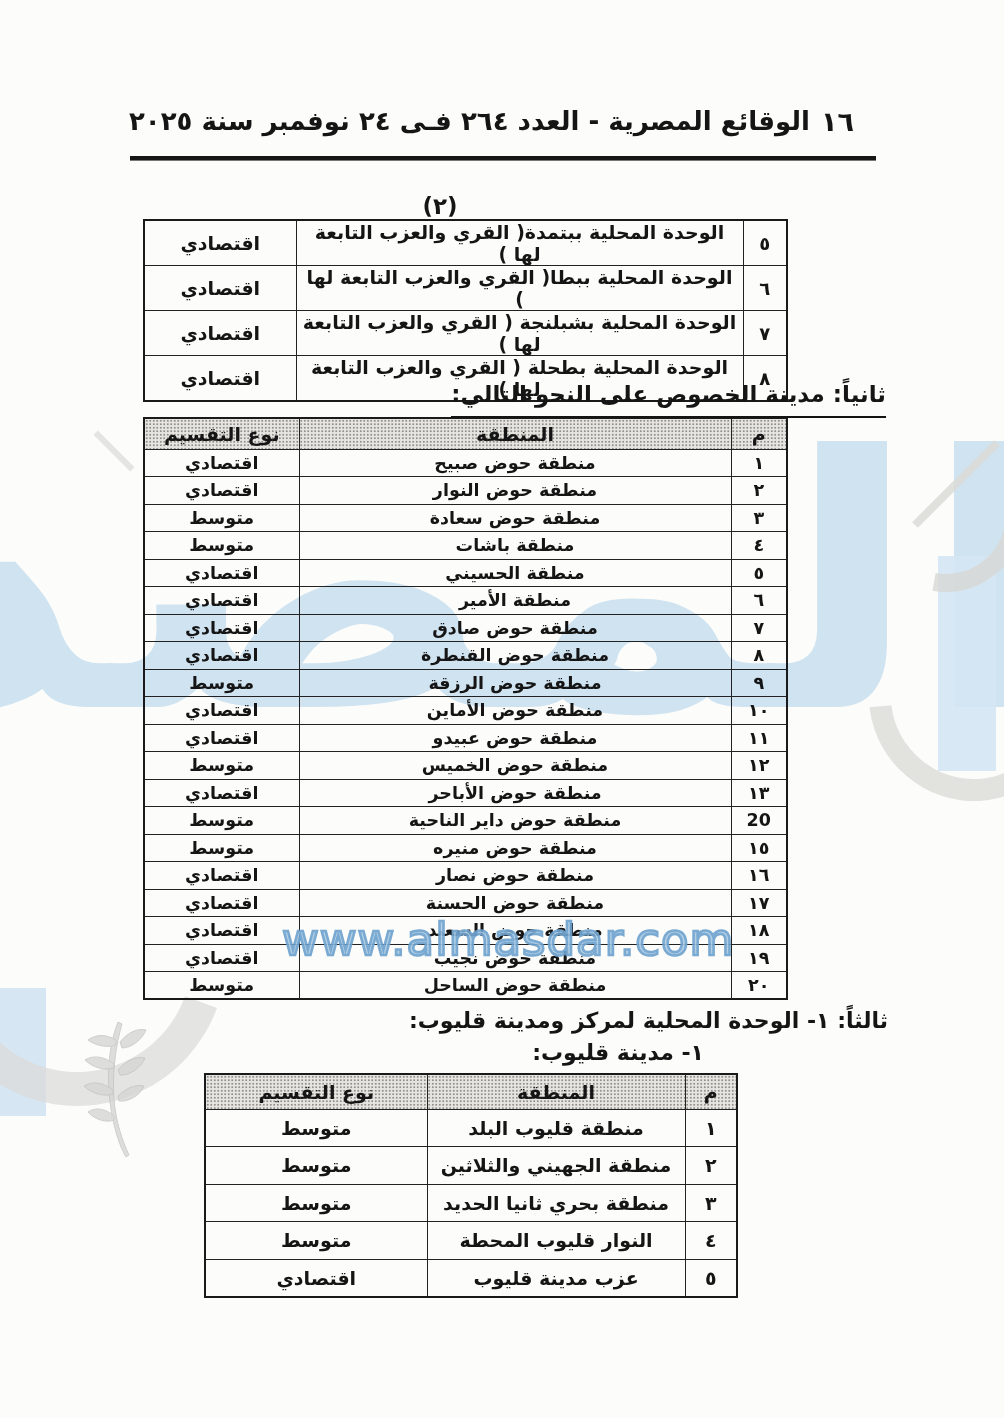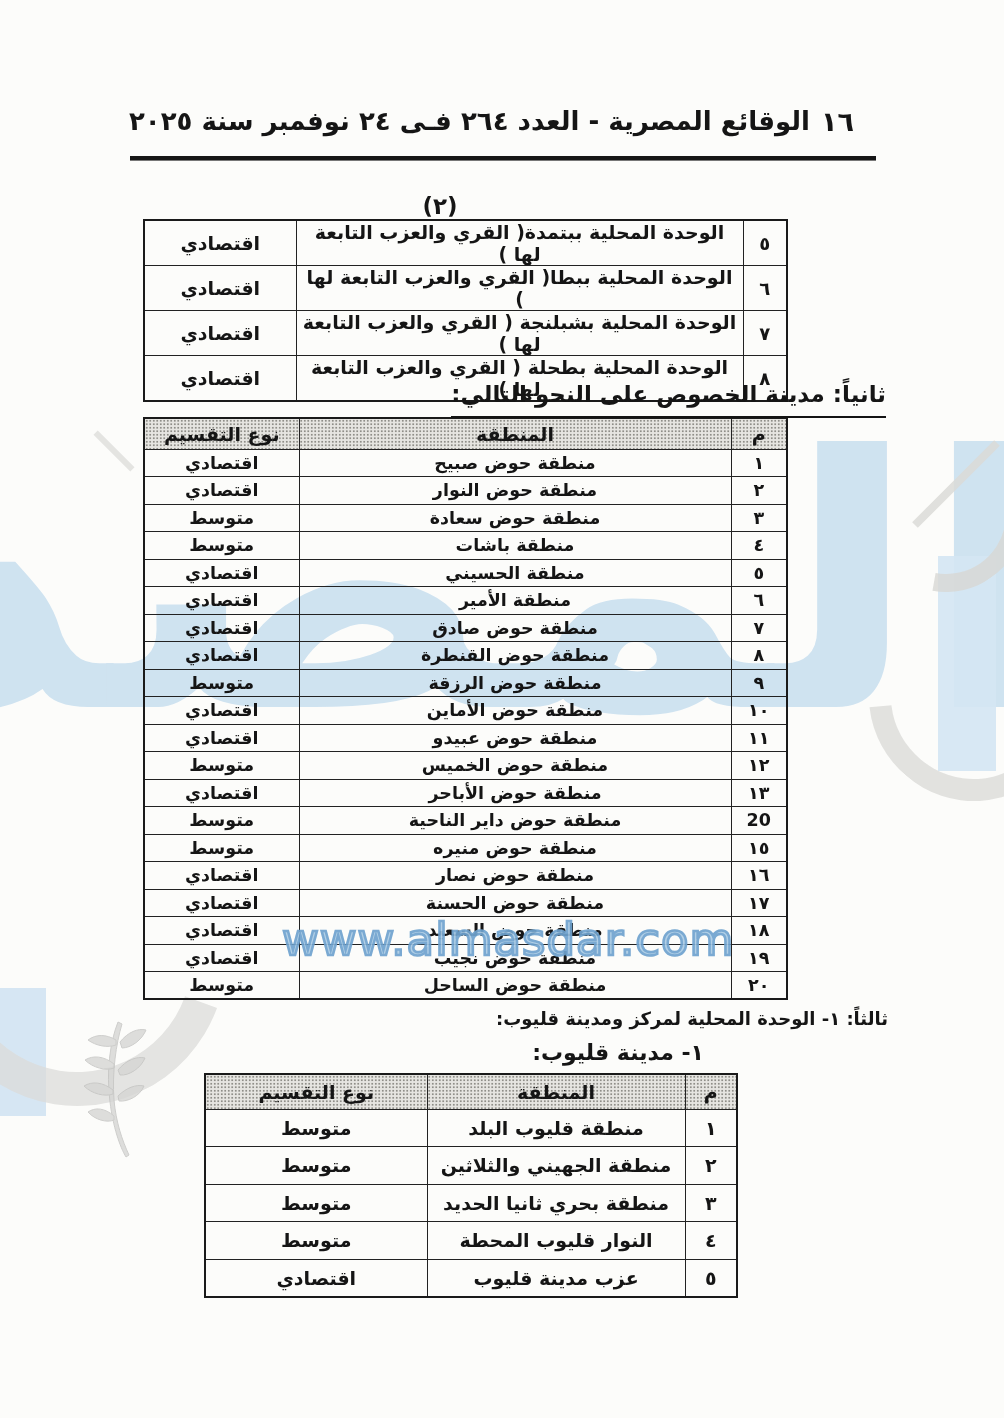--- a/index.html
+++ b/index.html
@@ -28,21 +28,21 @@
     position:absolute;top:193px;left:398px;width:84px;text-align:center;
     font-size:23px;font-weight:700;
   }
   .heading-2{
     position:absolute;top:381px;right:118px;
     font-size:23px;font-weight:700;
     border-bottom:2.5px solid #141414;padding-bottom:9px;white-space:nowrap;
   }
   .heading-3a{
     position:absolute;top:1008px;right:116px;
-    font-size:18px;font-weight:700;white-space:nowrap;
+    font-size:22px;font-weight:700;white-space:nowrap;
   }
   .heading-3b{
     position:absolute;top:1040px;right:300px;
     font-size:22px;font-weight:700;white-space:nowrap;
   }
   
   table.gz{
     position:absolute;border-collapse:collapse;table-layout:fixed;
     background:transparent;z-index:1;
   }

